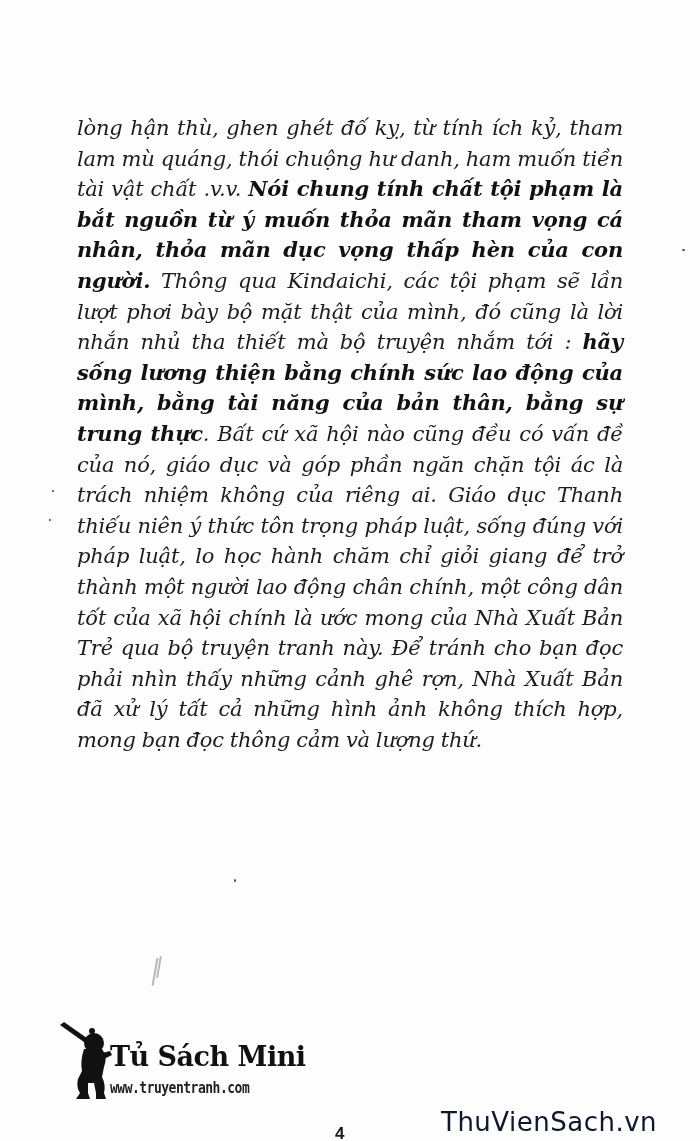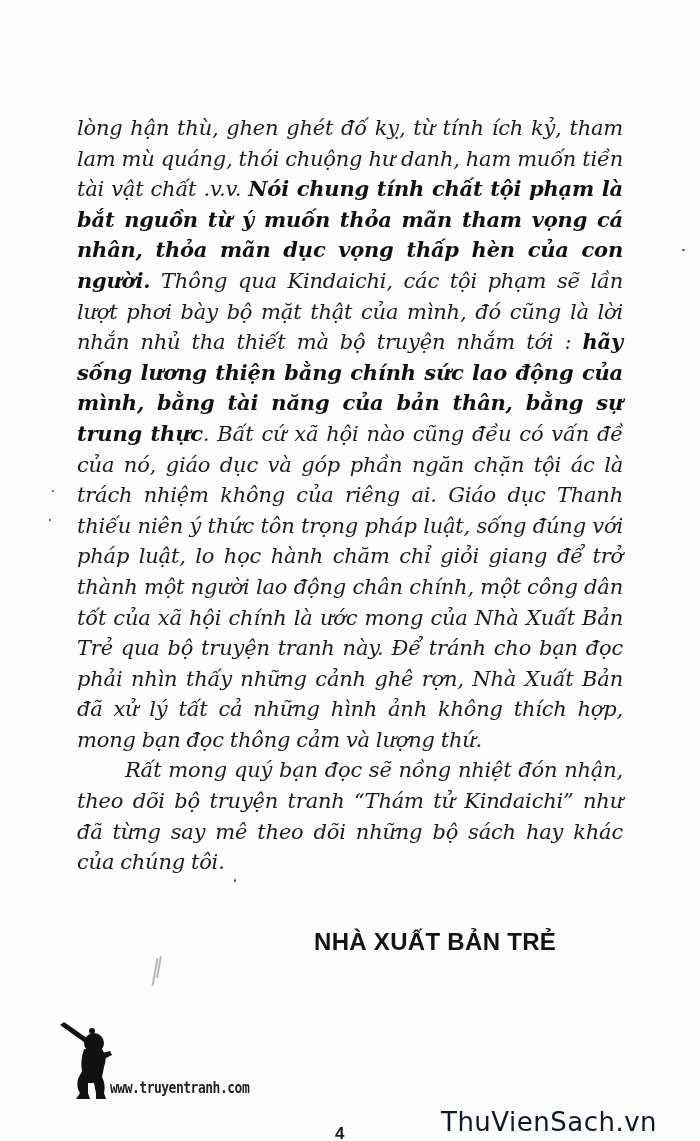--- a/index.html
+++ b/index.html
@@ -123,37 +123,36 @@
       transform: rotate(10deg);
     }
   </style>
 </head>
 <body>
 
 <div class="page">
 
   <div class="body-text">
     <p><span>lòng hận thù, ghen ghét đố kỵ, từ tính ích kỷ, tham lam mù quáng, thói chuộng hư danh, ham muốn tiền tài vật chất .v.v. </span><b>Nói chung tính chất tội phạm là bắt nguồn từ ý muốn thỏa mãn tham vọng cá nhân, thỏa mãn dục vọng thấp hèn của con người.</b><span> Thông qua Kindaichi, các tội phạm sẽ lần lượt phơi bày bộ mặt thật của mình, đó cũng là lời nhắn nhủ tha thiết mà bộ truyện nhắm tới : </span><b>hãy sống lương thiện bằng chính sức lao động của mình, bằng tài năng của bản thân, bằng sự trung thực</b><span>. Bất cứ xã hội nào cũng đều có vấn đề của nó, giáo dục và góp phần ngăn chặn tội ác là trách nhiệm không của riêng ai. Giáo dục Thanh thiếu niên ý thức tôn trọng pháp luật, sống đúng với pháp luật, lo học hành chăm chỉ giỏi giang để trở thành một người lao động chân chính, một công dân tốt của xã hội chính là ước mong của Nhà Xuất Bản Trẻ qua bộ truyện tranh này. Để tránh cho bạn đọc phải nhìn thấy những cảnh ghê rợn, Nhà Xuất Bản đã xử lý tất cả những hình ảnh không thích hợp, mong bạn đọc thông cảm và lượng thứ.</span></p>
-    <p class="indent"><span>Rất mong quý bạn đọc sẽ nồng nhiệt đón nhận, theo dõi bộ truyện tranh “Thám tử Kindaichi” như đã từng say mê theo dõi những bộ sách hay khác của chúng tôi.</span></p>
   </div>
 
-  <div class="publisher">NHÀ XUẤT BẢN TRẺ</div>
 
   <div class="logo">
     <svg class="logo-figure" viewBox="0 0 60 80" width="60" height="80">
       <g fill="#111">
         <path d="M2 4 L6 1 L36 22 L33 26 Z"></path>
         <circle cx="34" cy="10" r="3"></circle>
         <ellipse cx="36" cy="22" rx="10" ry="10"></ellipse>
         <path d="M26 28 Q22 40 24 50 L20 58 Q18 66 22 72 L30 72 L30 62 L36 62 L38 72 L46 72 Q48 64 44 56 L46 46 Q50 36 44 28 Z"></path>
         <path d="M44 32 L52 30 L54 34 L46 38 Z"></path>
         <path d="M22 72 L18 78 L32 78 L30 72 Z"></path>
         <path d="M38 72 L38 78 L48 78 L46 72 Z"></path>
       </g>
     </svg>
+    <div class="logo-title">Tủ Sách Mini</div>
     <div class="logo-url">www.truyentranh.com</div>
   </div>
 
   <div class="page-number">4</div>
 
   <div class="watermark">ThuVienSach.vn</div>
 
   <div class="speck" style="left:682px;top:243px;width:3px;height:2px;"></div>
   <div class="speck" style="left:52px;top:484px;width:2px;height:2px;"></div>
   <div class="speck" style="left:49px;top:513px;width:2px;height:2px;"></div>

